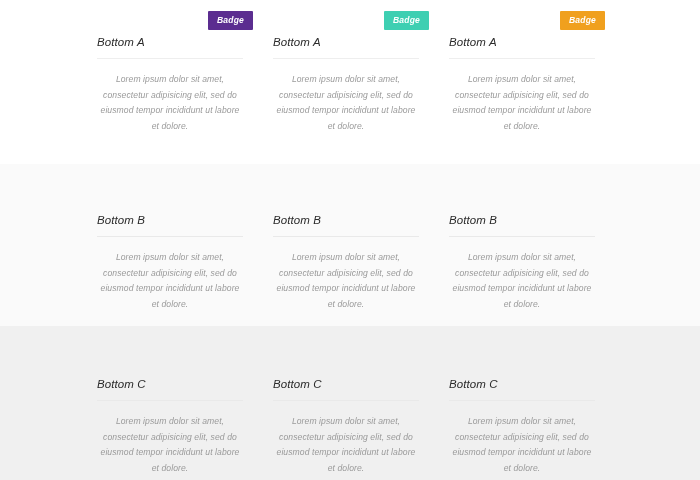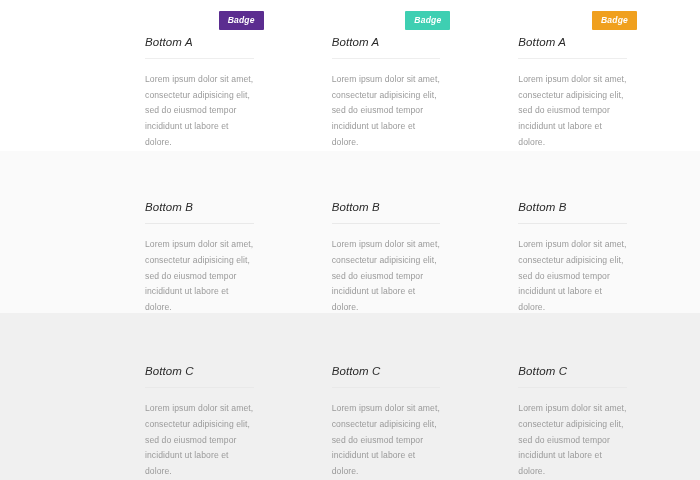--- a/index.html
+++ b/index.html
@@ -50,21 +50,20 @@
     margin: 0 auto 0 97px;
     display: flex;
     flex-direction: row;
     align-items: flex-start;
   }
 
   .col {
     width: 146px;
     margin-right: 30px;
     position: relative;
-    margin-left: 48px;
   }
   .col:last-child {
     margin-right: 0;
   }
 
   
   .badge-slot {
     position: relative;
     height: 0;
   }
@@ -102,23 +101,25 @@
   }
 
   .section--b .card-title,
   .section--c .card-title {
     border-bottom-color: #e9e9e9;
   }
 
   .card-text {
     margin: 13px 0 0 0;
     font-size: 8.6px;
+    font-style: italic;
     color: #9a9a9a;
     line-height: 1.85;
     letter-spacing: 0.08px;
+    text-align: center;
   }
 </style>
 </head>
 <body>
 
 <div id="page">
 
   <section class="section section--a">
     <div class="grid">
 

